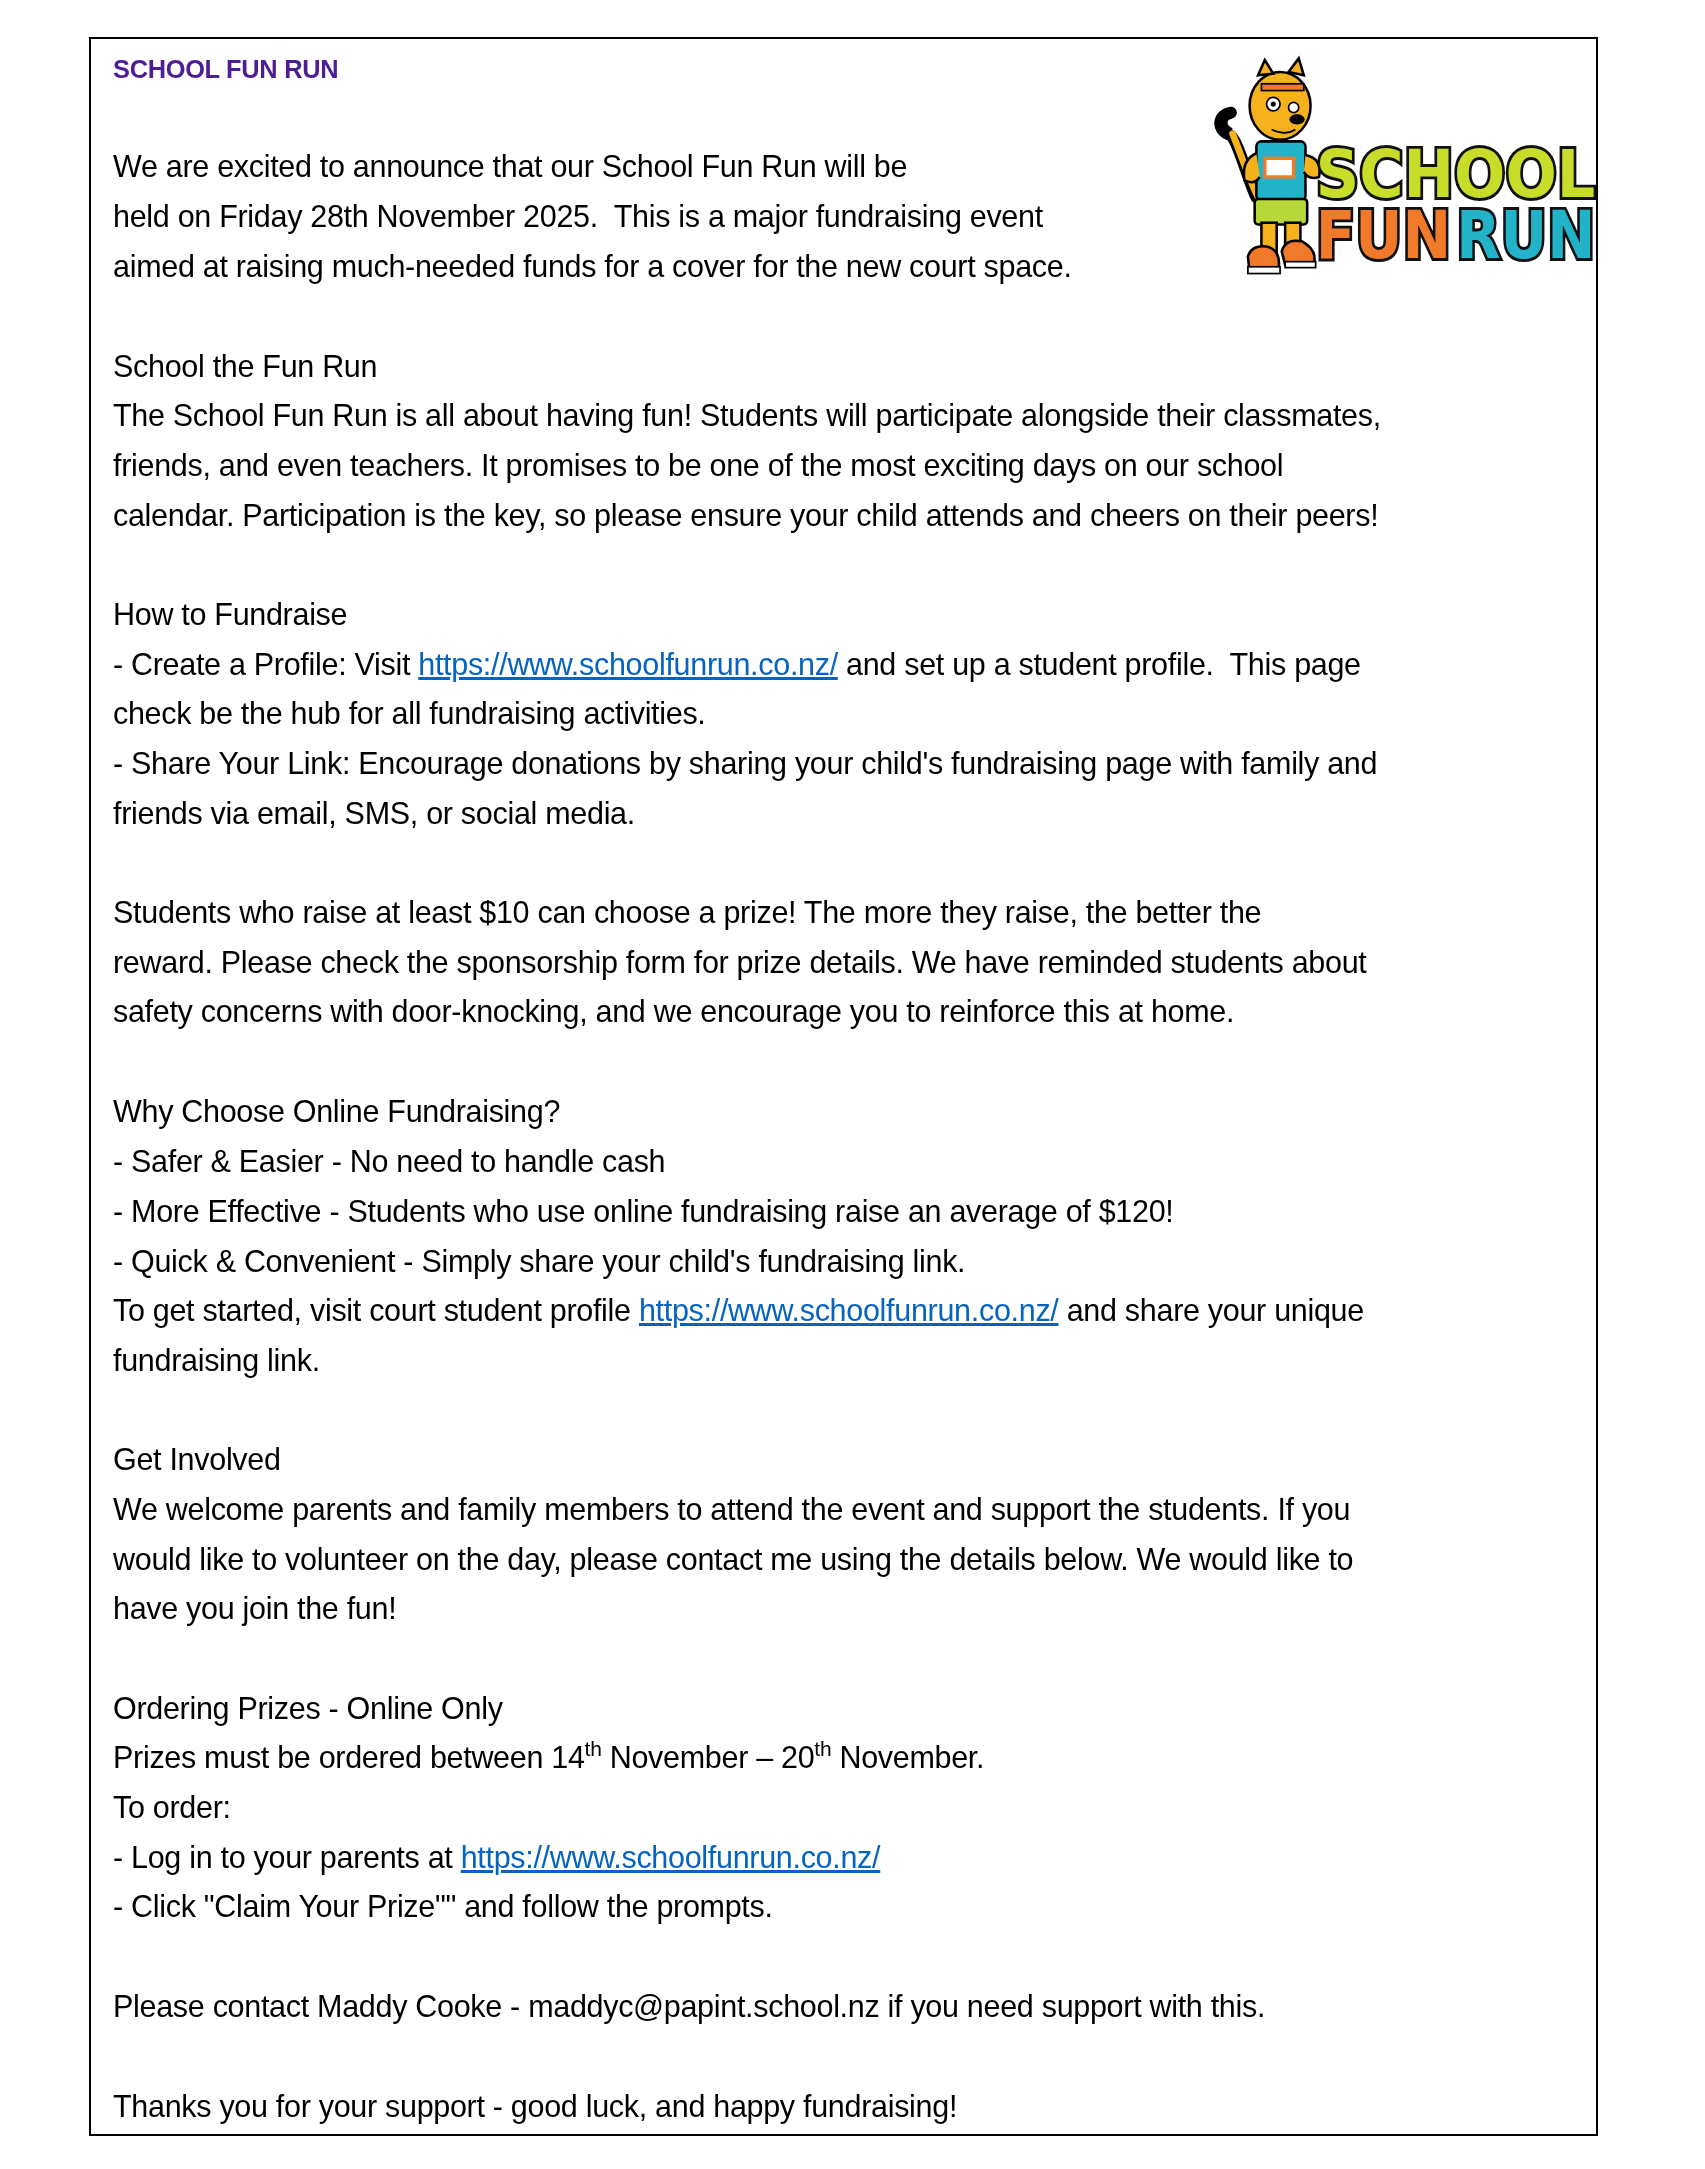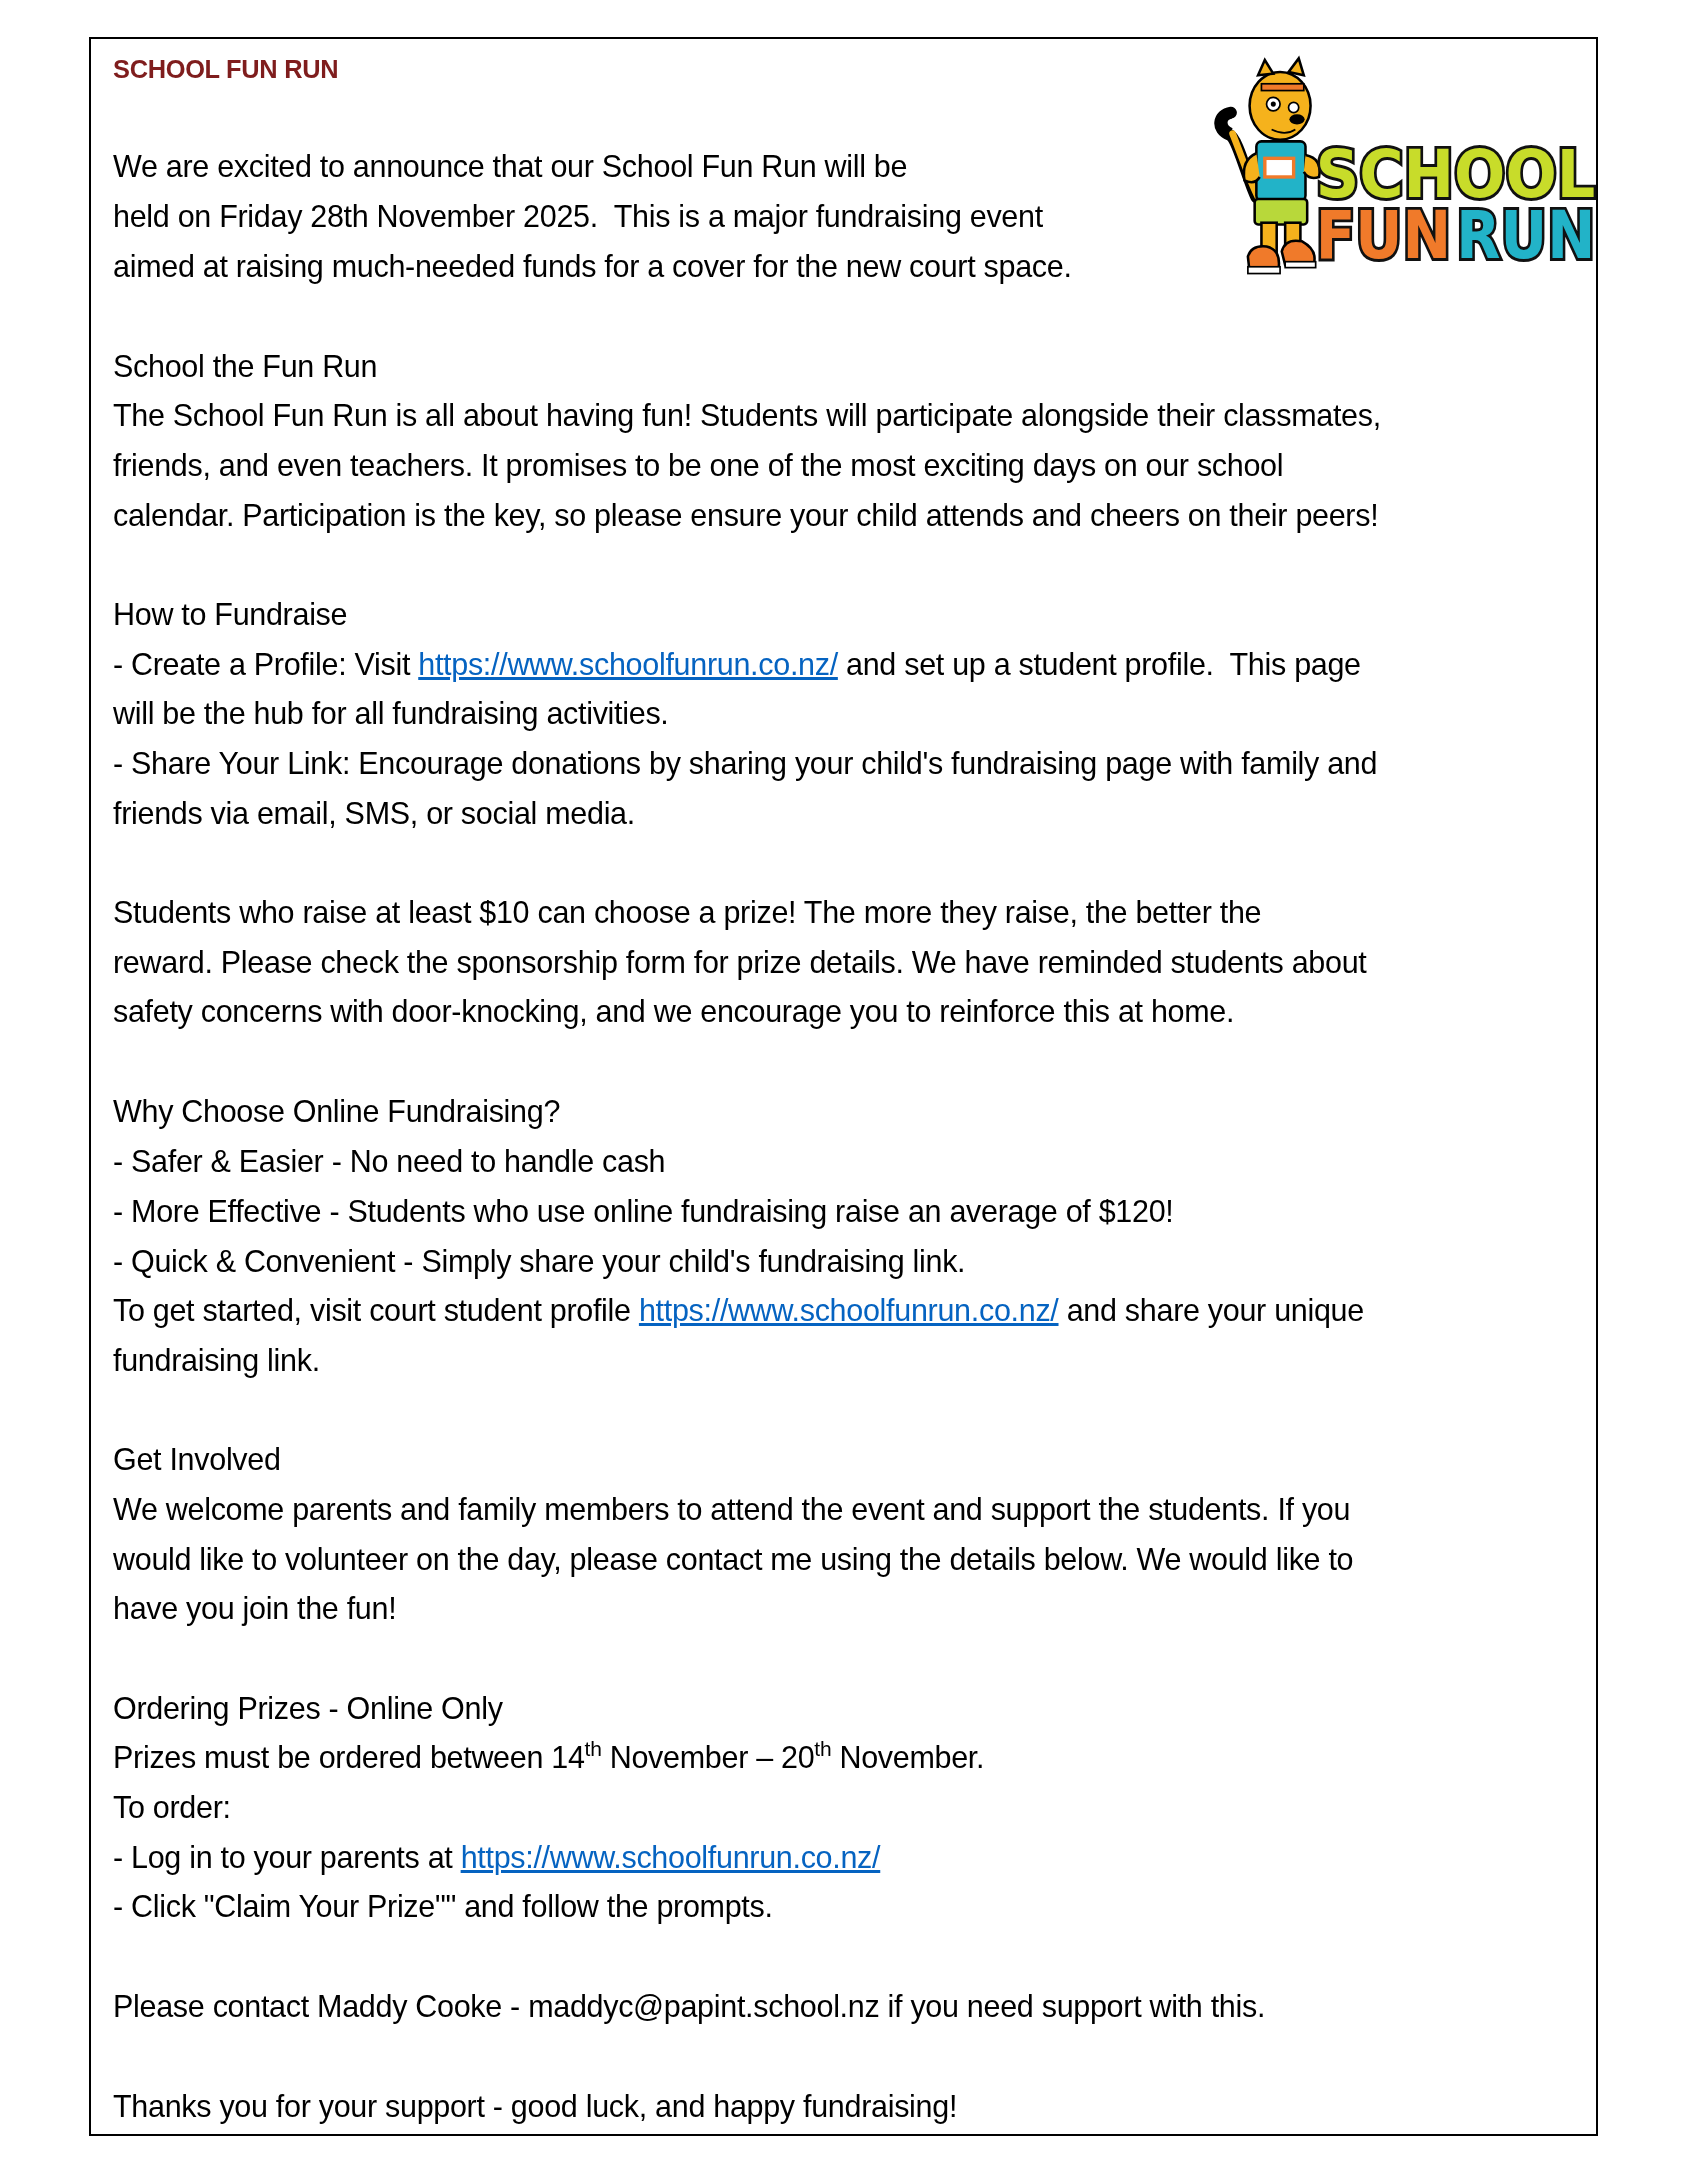--- a/index.html
+++ b/index.html
@@ -3,21 +3,21 @@
 <meta charset="utf-8">
 <style>
   html, body { margin: 0; padding: 0; background: #ffffff; }
   body { width: 1705px; height: 2170px; position: relative; overflow: hidden;
          font-family: "Liberation Sans", sans-serif; color: #000; }
   .frame { position: absolute; left: 89px; top: 37px; width: 1509px; height: 2099px;
            border: 2.5px solid #000; box-sizing: border-box; }
   .line { position: absolute; left: 113px; height: 49px; line-height: 49px;
           font-size: 30.5px; white-space: nowrap; letter-spacing: -0.3px; text-align: right; }
   .title { position: absolute; left: 113px; top: 51px; font-size: 25.4px; font-weight: bold;
-           color: #7f1d1d; line-height: 37px; letter-spacing: -0.3px; }
+           color: #4c1d95; line-height: 37px; letter-spacing: -0.3px; }
   .b { font-weight: normal; }
   .link { color: #0563c1; text-decoration: underline; margin-top: 7px; }
   sup { font-size: 21px; line-height: 0; vertical-align: 12px; }
   .logo { position: absolute; left: 1214px; top: 53px; width: 388px; height: 231px; }
 </style>
 </head>
 <body>
 
 <div class="frame"></div>
 
@@ -58,21 +58,21 @@
 <div class="line" style="top:192px"><span>held on </span><span class="b">Friday 28th November 2025.</span><span style="white-space:pre">  This is a major fundraising event</span></div>
 <div class="line" style="top:242px">aimed at raising much-needed funds for a cover for the new court space.</div>
 
 <div class="line b" style="top:342px">School the Fun Run</div>
 <div class="line" style="top:391px">The School Fun Run is all about having fun!  Students will participate alongside their classmates,</div>
 <div class="line" style="top:441px">friends, and even teachers.  It promises to be one of the most exciting days on our school</div>
 <div class="line" style="top:491px">calendar.  Participation is the key, so please ensure your child attends and cheers on their peers!</div>
 
 <div class="line b" style="top:590px">How to Fundraise</div>
 <div class="line" style="top:640px"><span>- Create a Profile: Visit </span><span class="link">https://www.schoolfunrun.co.nz/</span><span style="white-space:pre"> and set up a student profile.  This page</span></div>
-<div class="line" style="top:689px">will be the hub for all fundraising activities.</div>
+<div class="line" style="top:689px">check be the hub for all fundraising activities.</div>
 <div class="line" style="top:739px">- Share Your Link:  Encourage donations by sharing your child's fundraising page with family and</div>
 <div class="line" style="top:789px">friends via email, SMS, or social media.</div>
 
 <div class="line" style="top:888px">Students who raise at least $10 can choose a prize!  The more they raise, the better the</div>
 <div class="line" style="top:938px">reward.  Please check the sponsorship form for prize details.  We have reminded students about</div>
 <div class="line" style="top:987px">safety concerns with door-knocking, and we encourage you to reinforce this at home.</div>
 
 <div class="line b" style="top:1087px">Why Choose Online Fundraising?</div>
 <div class="line" style="top:1137px">- Safer &amp; Easier - No need to handle cash</div>
 <div class="line" style="top:1187px">- More Effective - Students who use online fundraising raise an average of $120!</div>

